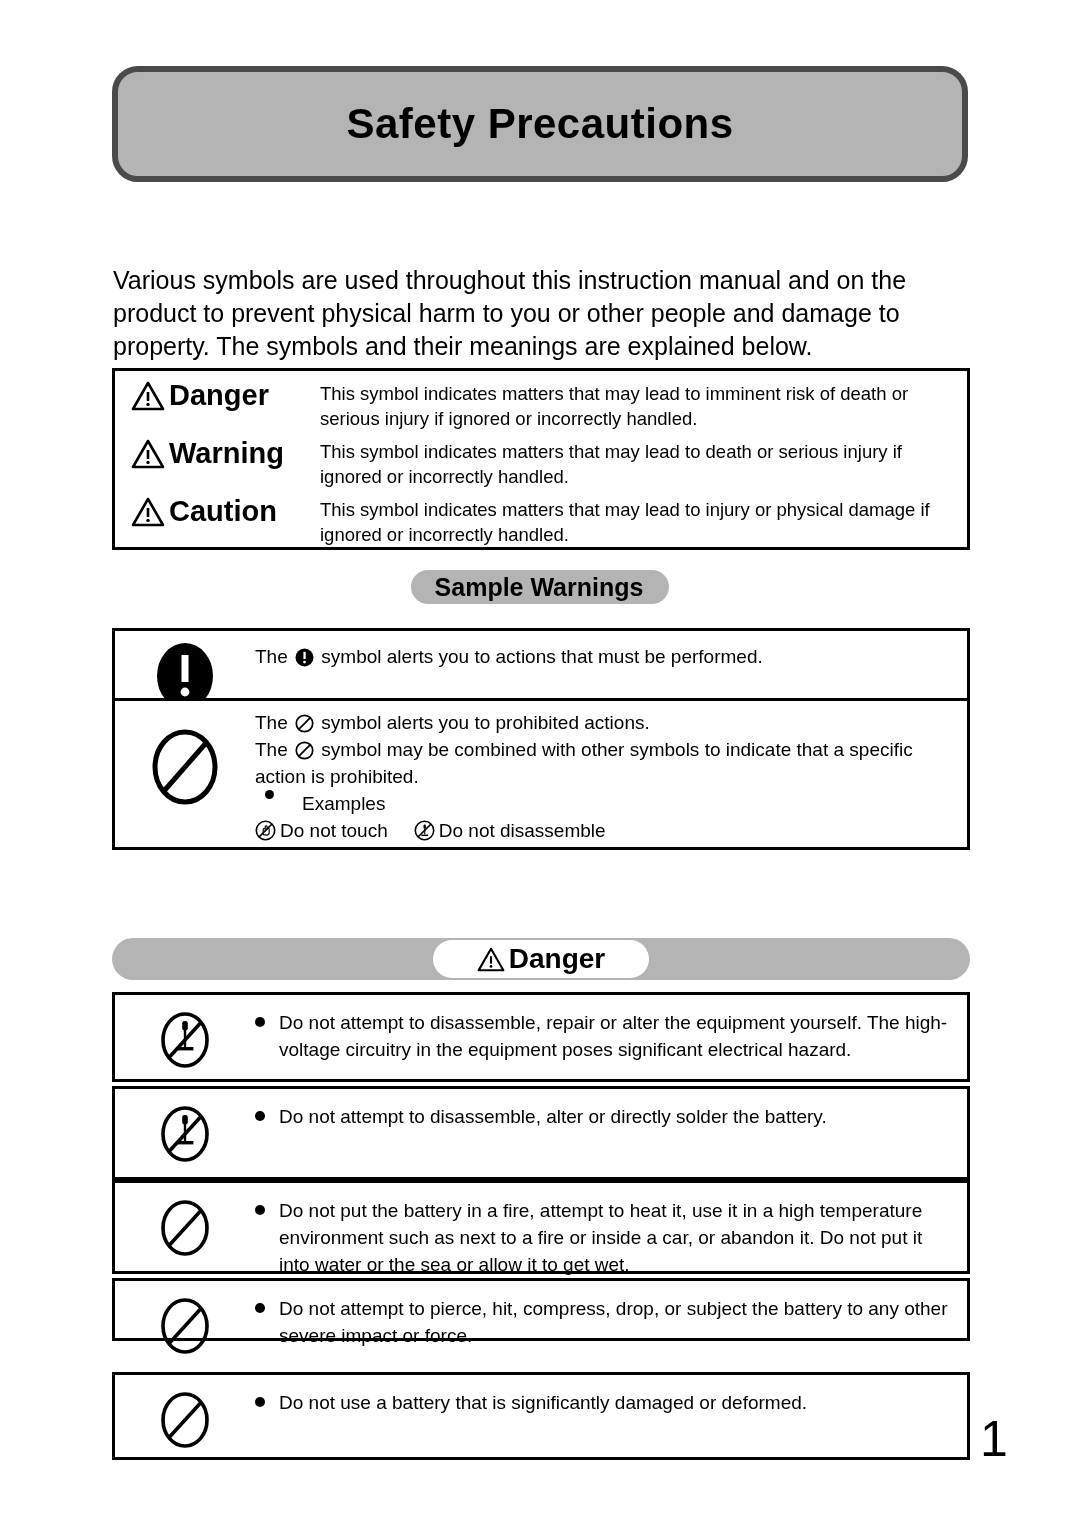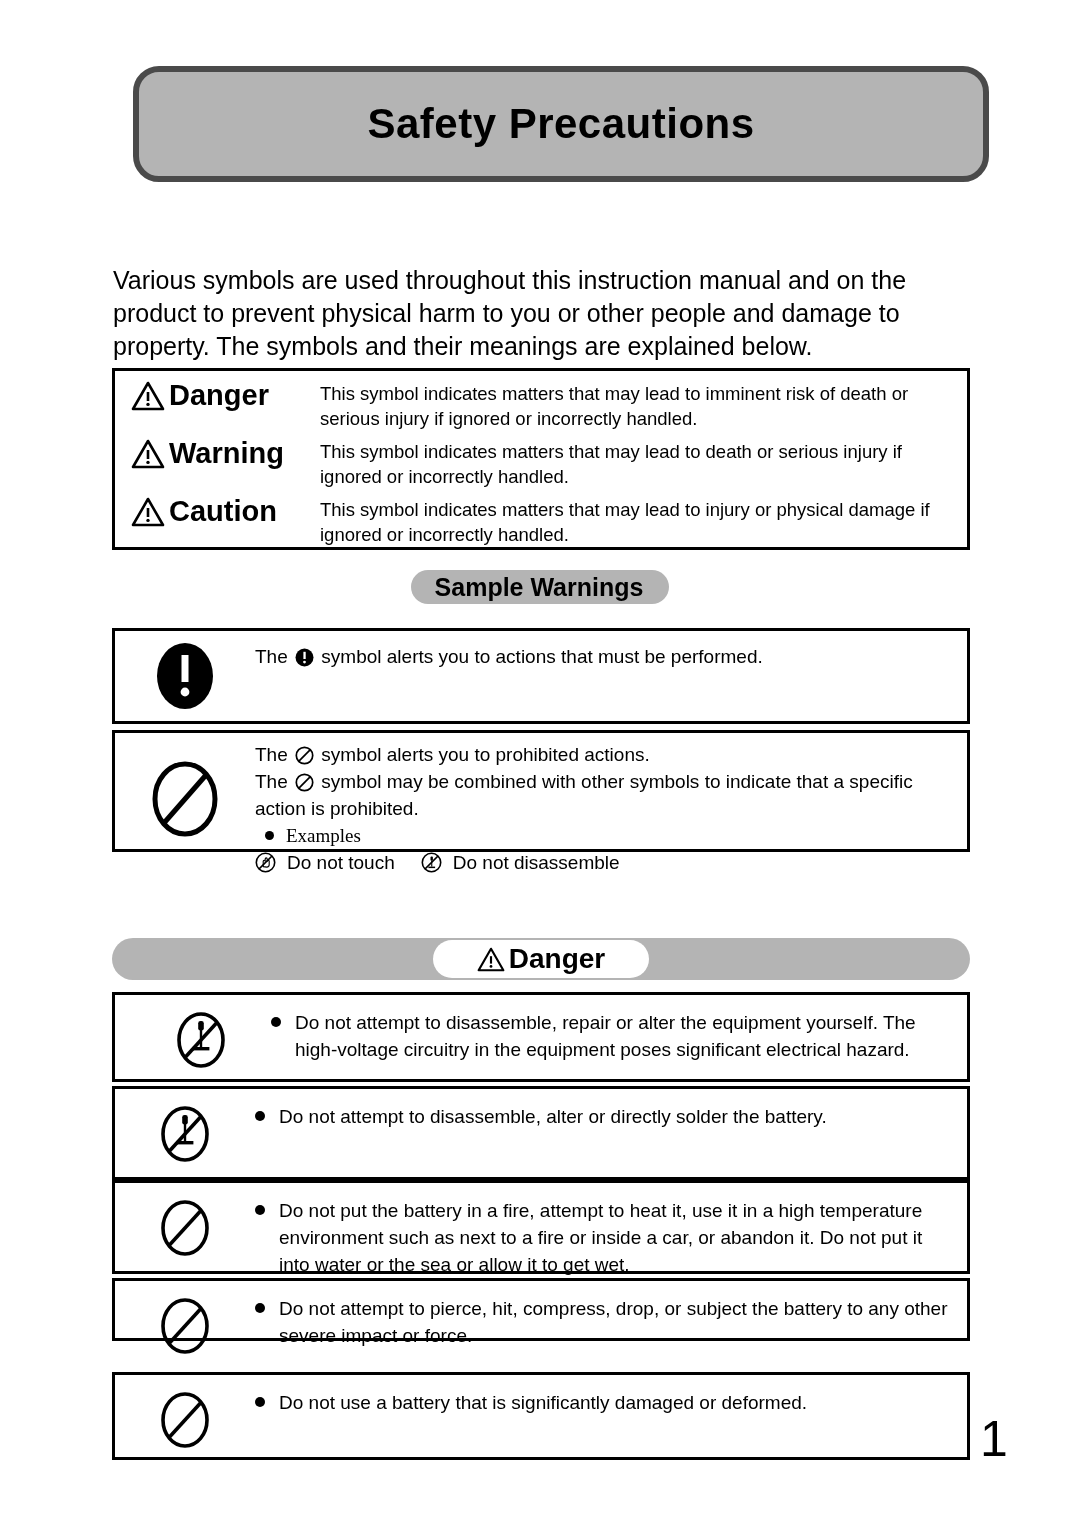--- a/index.html
+++ b/index.html
@@ -30,21 +30,20 @@
     top: 66px;
     width: 856px;
     height: 116px;
     box-sizing: border-box;
     background: #b4b4b4;
     border: 6px solid #4a4a4a;
     border-radius: 26px;
     display: flex;
     align-items: center;
     justify-content: center;
-    margin-left: 21px;
   }
   .title-text {
     font-size: 42px;
     font-weight: bold;
     letter-spacing: 0.5px;
     color: #000;
   }
 
   
   .section-head {
@@ -152,41 +151,39 @@
     padding-top: 12px;
     padding-right: 24px;
   }
   .inline-ico {
     display: inline-block;
     vertical-align: -4px;
     margin: 0 2px;
   }
   .ex-line {
     display: flex;
-    align-items: center;
-    gap: 4px;
-    font-family: Liberation Serif, serif;
+    gap: 20px;
   }
   .ex-bullet {
     display: inline-block;
     width: 9px; height: 9px;
     border-radius: 50%;
     background: #000;
     margin: 0 8px 0 10px;
   }
   .ex-items {
     display: flex;
     align-items: center;
   }
   .ex-items .pair {
     display: flex;
     align-items: center;
     margin-right: 26px;
   }
-  .ex-items .pair span.t { margin-left: 11px; }
+  .ex-items .pair span.t { margin-left: 4px; }
 
   
   .danger-banner {
     position: absolute;
     left: 112px;
     width: 858px;
     height: 42px;
     background: #b4b4b4;
     border-radius: 21px;
     display: flex;
@@ -321,21 +318,21 @@
         <svg class="inline-ico" width="19" height="19" viewBox="0 0 19 19">
           <circle cx="9.5" cy="9.5" r="9" fill="#000"></circle>
           <rect x="8.4" y="3.8" width="2.3" height="7.2" fill="#fff"></rect>
           <circle cx="9.5" cy="14.1" r="1.4" fill="#fff"></circle>
         </svg>
         <span>symbol alerts you to actions that must be performed.</span>
       </div>
     </div>
   </div>
 
-  <div class="box" style="top:730px; height:122px;">
+  <div class="box" style="top:698px; height:152px;">
     <div class="sbox" style="height:132px;">
       <div class="iconcol">
         <svg width="72" height="82" viewBox="0 0 72 82">
           <ellipse cx="36" cy="41" rx="30" ry="35" fill="none" stroke="#000" stroke-width="5"></ellipse>
           <line x1="15" y1="65" x2="57" y2="17" stroke="#000" stroke-width="5"></line>
         </svg>
       </div>
       <div class="txtcol" style="padding-top:8px;">
         <div>
           <span>The</span>
@@ -386,21 +383,21 @@
     <div class="danger-pill">
       <svg width="28" height="25" viewBox="0 0 34 30">
         <path d="M17 2 L32 28 L2 28 Z" fill="none" stroke="#000" stroke-width="2.6" stroke-linejoin="round"></path>
         <rect x="15.7" y="11" width="2.6" height="9" fill="#000"></rect>
         <circle cx="17" cy="23.4" r="1.7" fill="#000"></circle>
       </svg>
       <span class="word">Danger</span>
     </div>
   </div>
 
-  <div class="box" style="top:992px; height:90px;padding-left:16px;">
+  <div class="box" style="top:992px; height:90px;">
     <div class="drow" style="height:84px;">
       <div class="iconcol">
         <svg width="54" height="62" viewBox="0 0 54 62">
           <ellipse cx="27" cy="31" rx="22" ry="26" fill="none" stroke="#000" stroke-width="3.6"></ellipse>
           <rect x="24.2" y="12" width="5.6" height="9.5" rx="2.3" fill="#000"></rect>
           <rect x="25.8" y="21" width="2.4" height="17" fill="#000"></rect>
           <rect x="18.6" y="38" width="16.8" height="3.4" fill="#000"></rect>
           <line x1="11.5" y1="48" x2="42.5" y2="14" stroke="#000" stroke-width="3.6"></line>
         </svg>
       </div>

